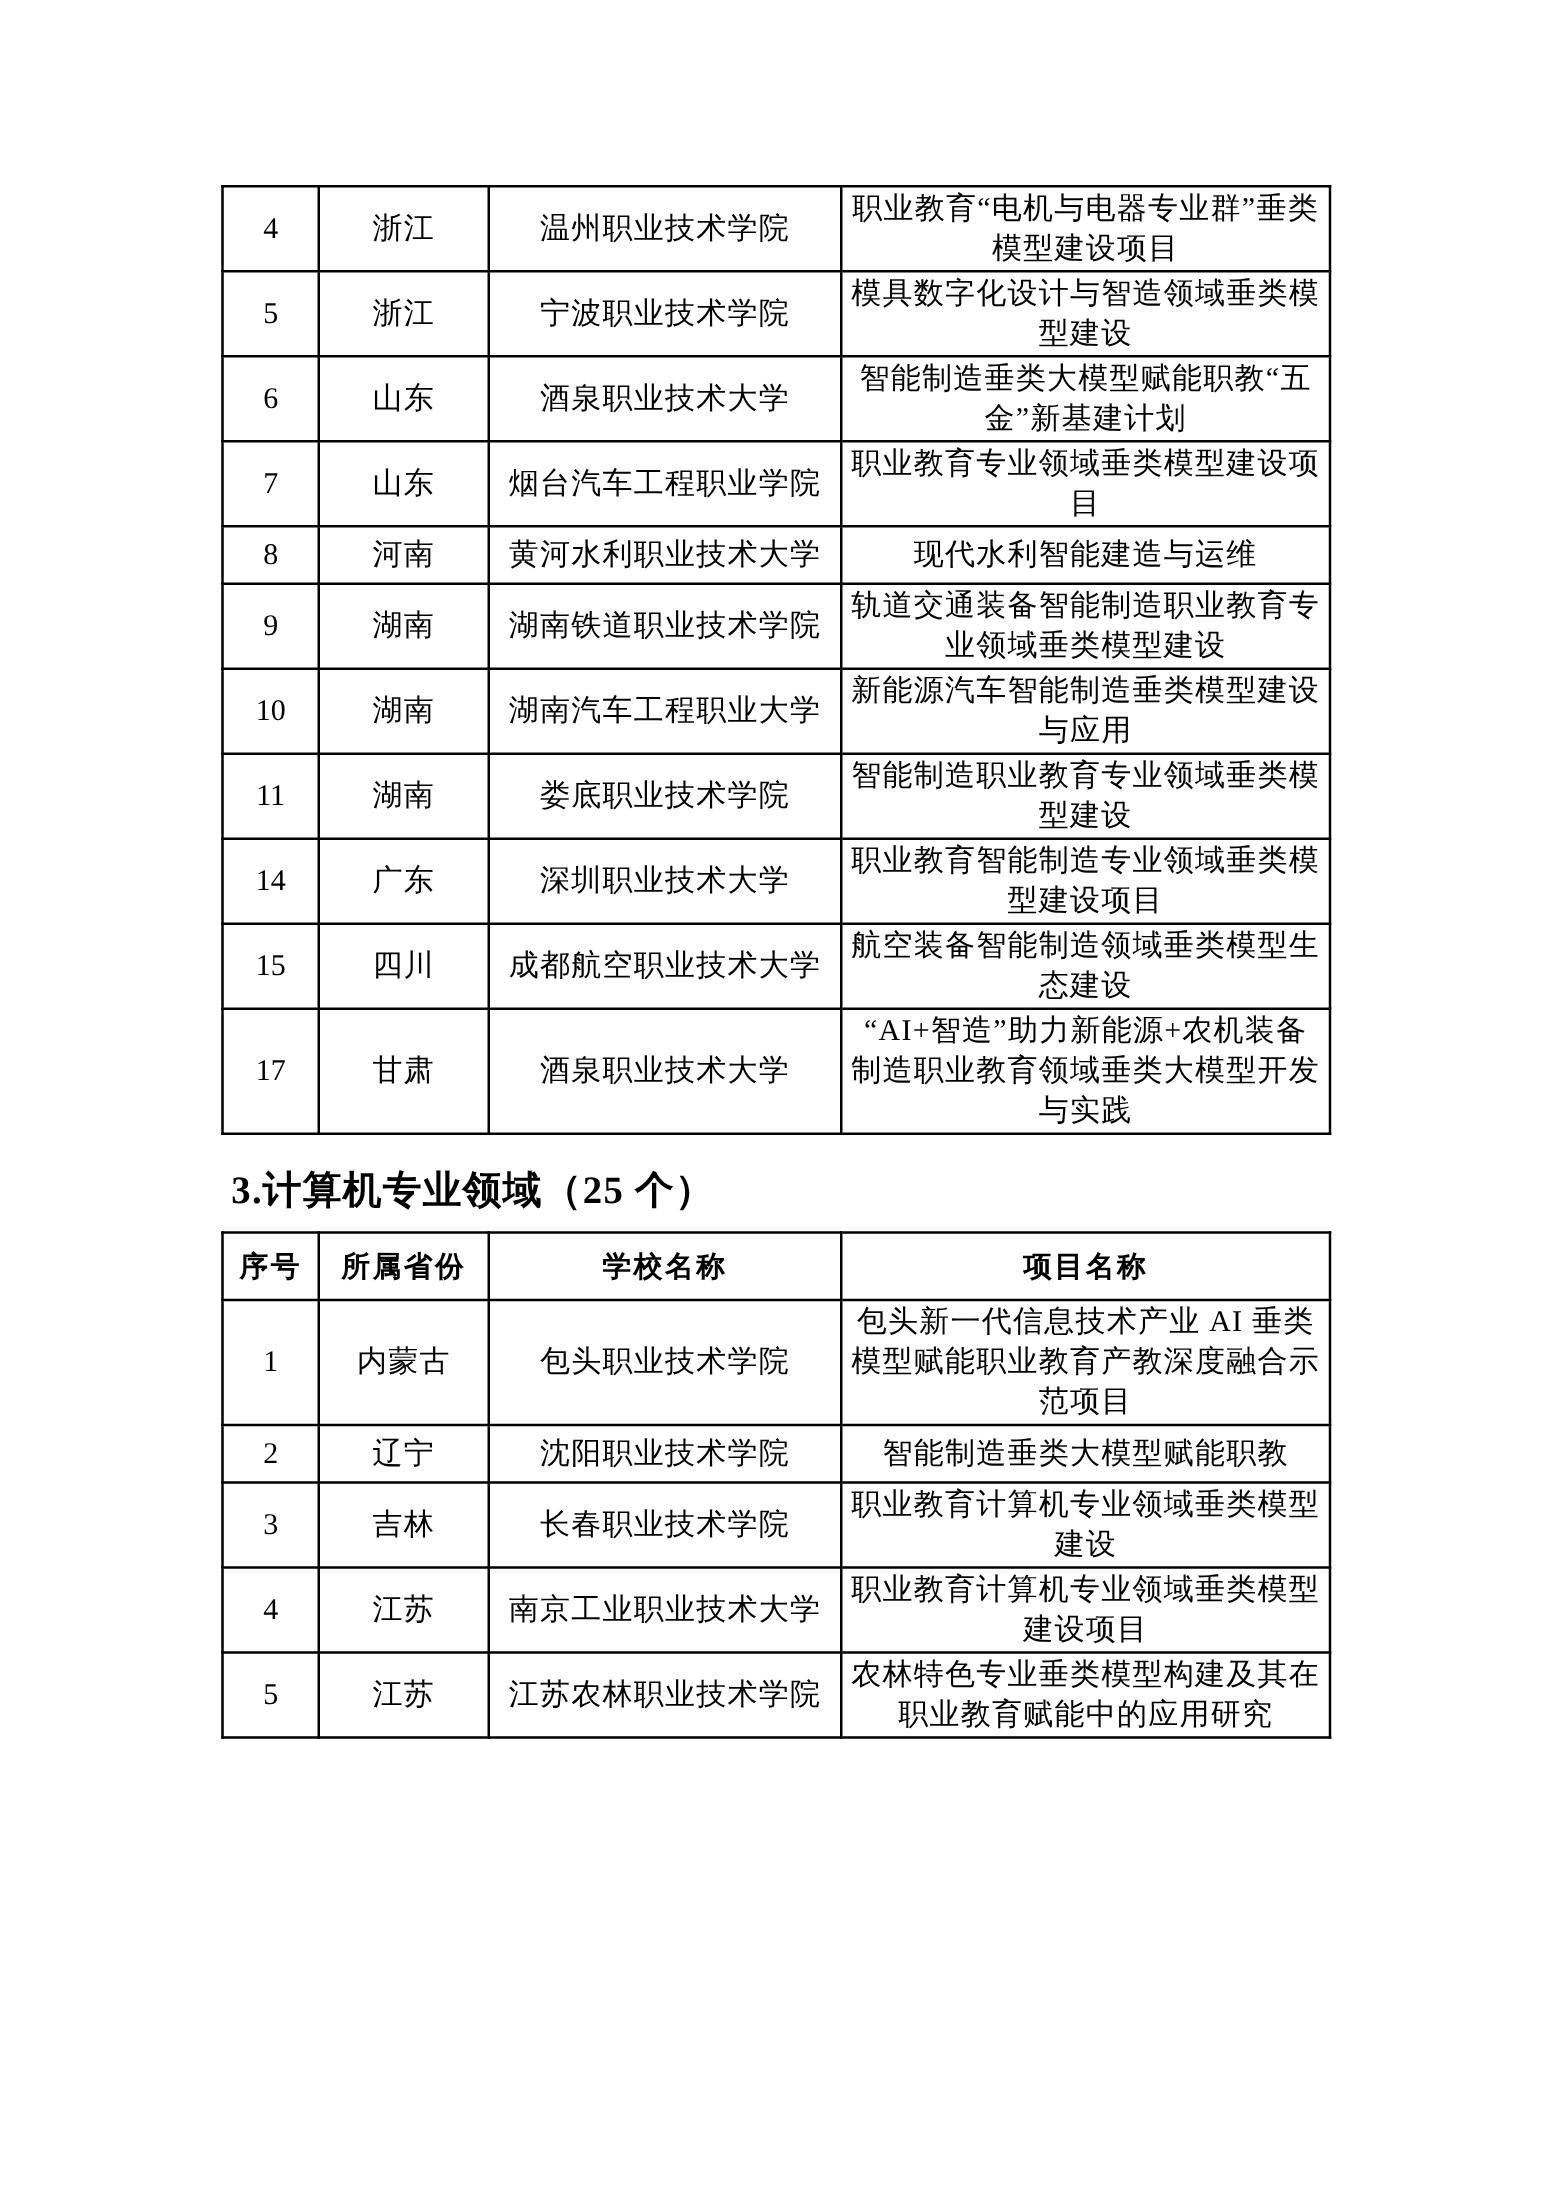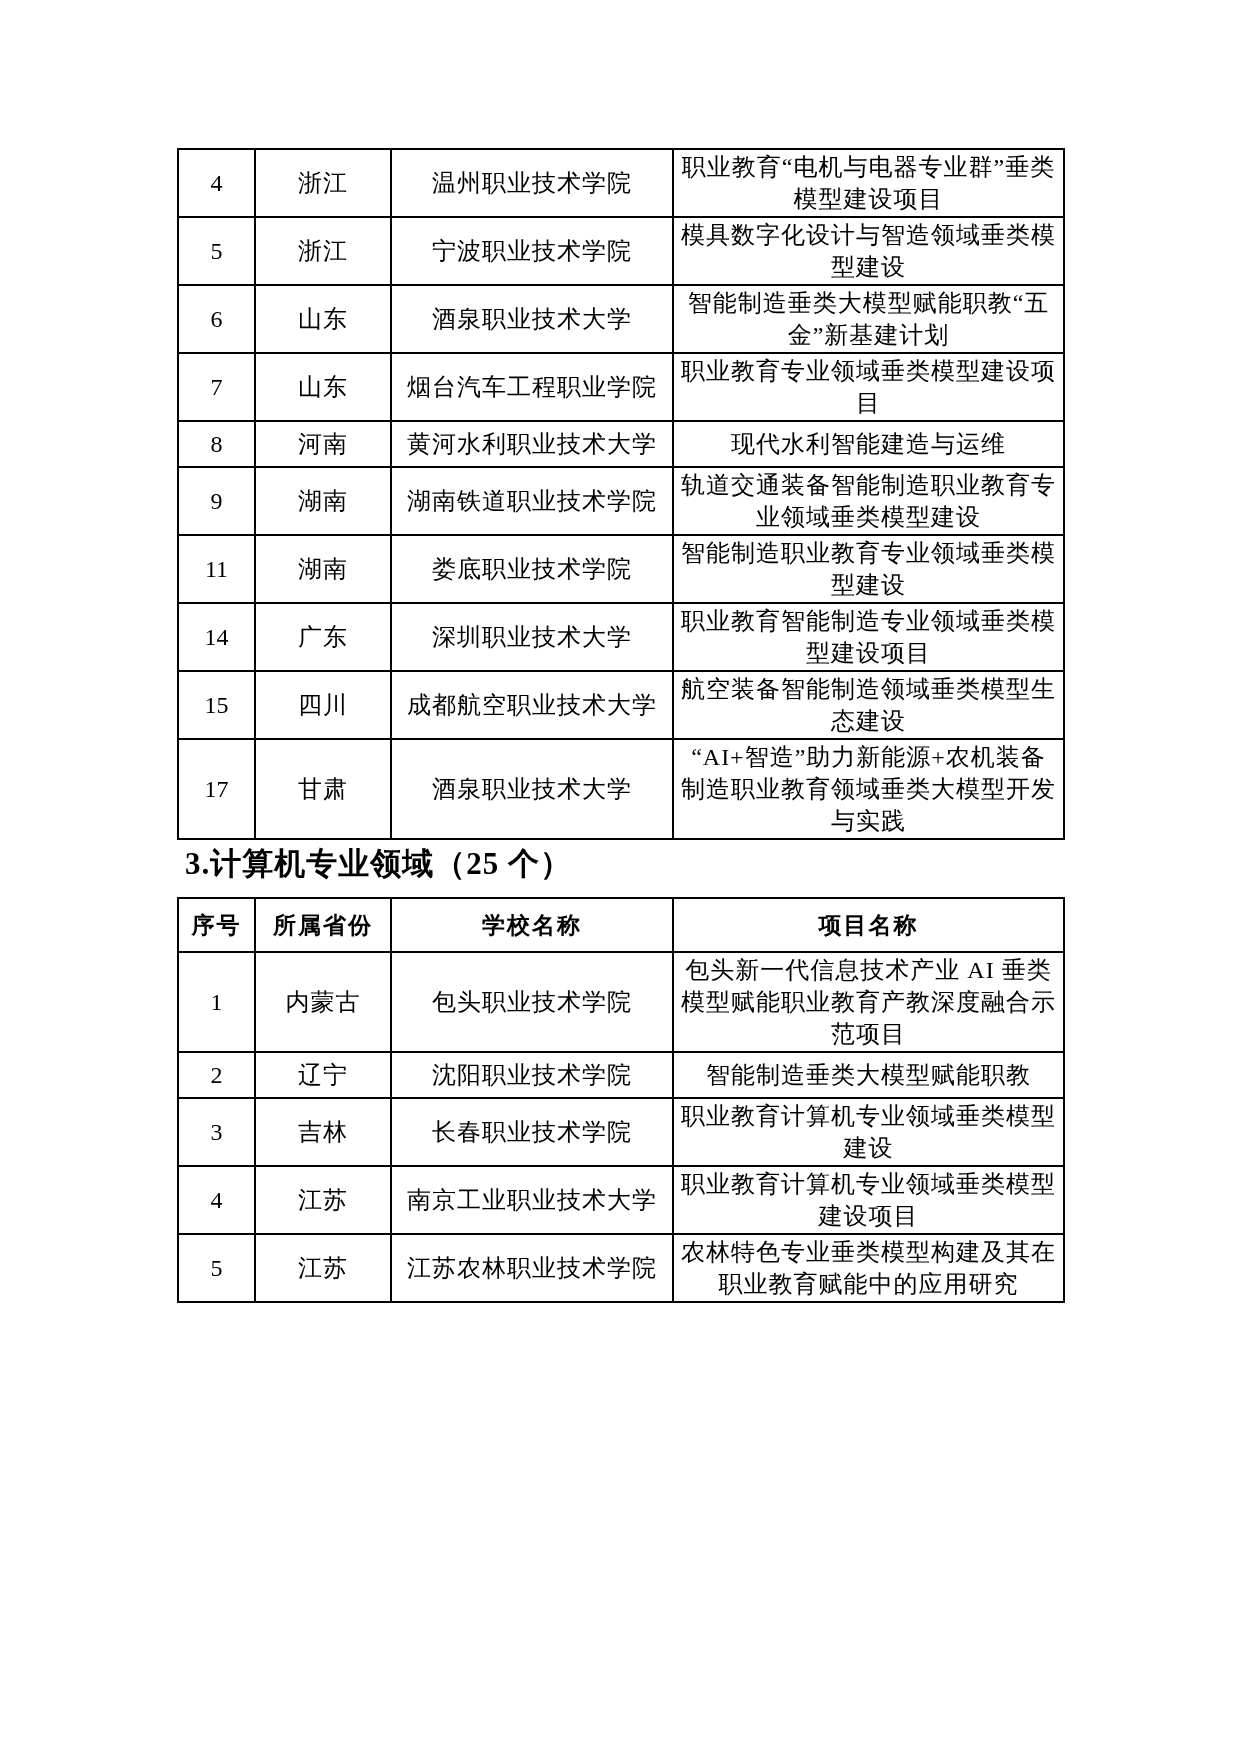--- a/index.html
+++ b/index.html
@@ -46,21 +46,21 @@
     font-size: 23px;
     letter-spacing: 2px;
   }
   .doc-table td.cell-no { letter-spacing: 0; }
   .section-heading {
     font-family: "Liberation Serif", "DejaVu Serif", serif;
     font-weight: bold;
     font-size: 31px;
     line-height: 40px;
     letter-spacing: 1px;
-    margin: 4px 0 13px 8px;
+    margin: 24px 0 13px 8px;
   }
 </style>
 </head>
 <body>
 
 <div class="page">
 
   <table class="doc-table">
     <colgroup>
       <col class="col-no">
@@ -97,20 +97,26 @@
           <td class="cell-no">8</td>
           <td>河南</td>
           <td>黄河水利职业技术大学</td>
           <td>现代水利智能建造与运维</td>
         </tr>
         <tr>
           <td class="cell-no">9</td>
           <td>湖南</td>
           <td>湖南铁道职业技术学院</td>
           <td>轨道交通装备智能制造职业教育专业领域垂类模型建设</td>
+        </tr>
+        <tr>
+          <td class="cell-no">10</td>
+          <td>湖南</td>
+          <td>湖南汽车工程职业大学</td>
+          <td>新能源汽车智能制造垂类模型建设与应用</td>
         </tr>
         <tr>
           <td class="cell-no">11</td>
           <td>湖南</td>
           <td>娄底职业技术学院</td>
           <td>智能制造职业教育专业领域垂类模型建设</td>
         </tr>
         <tr>
           <td class="cell-no">14</td>
           <td>广东</td>

